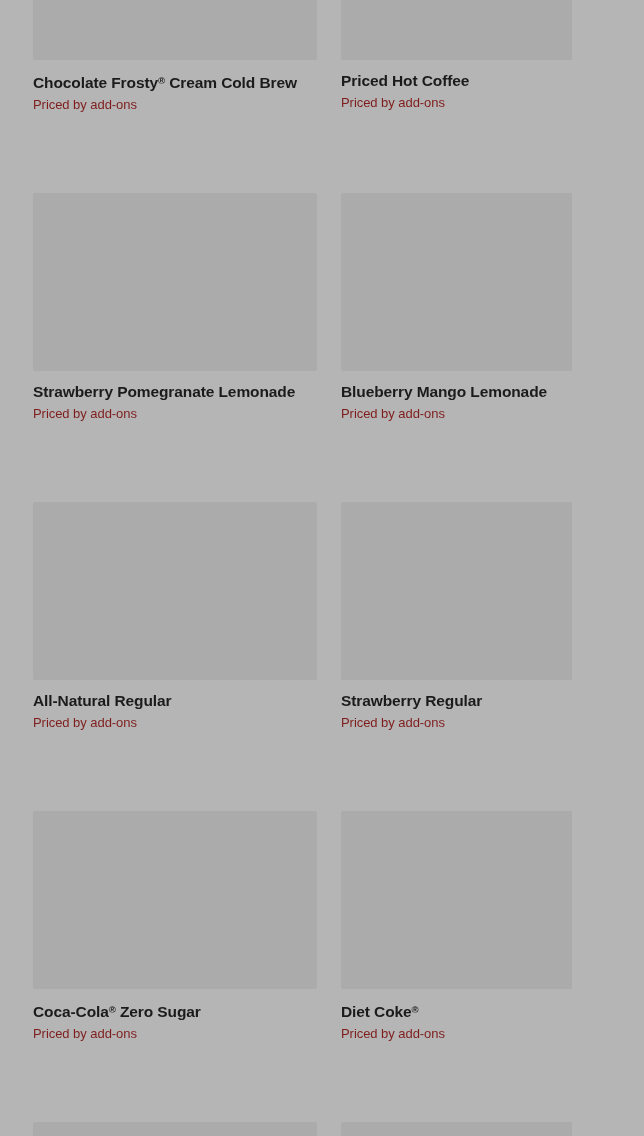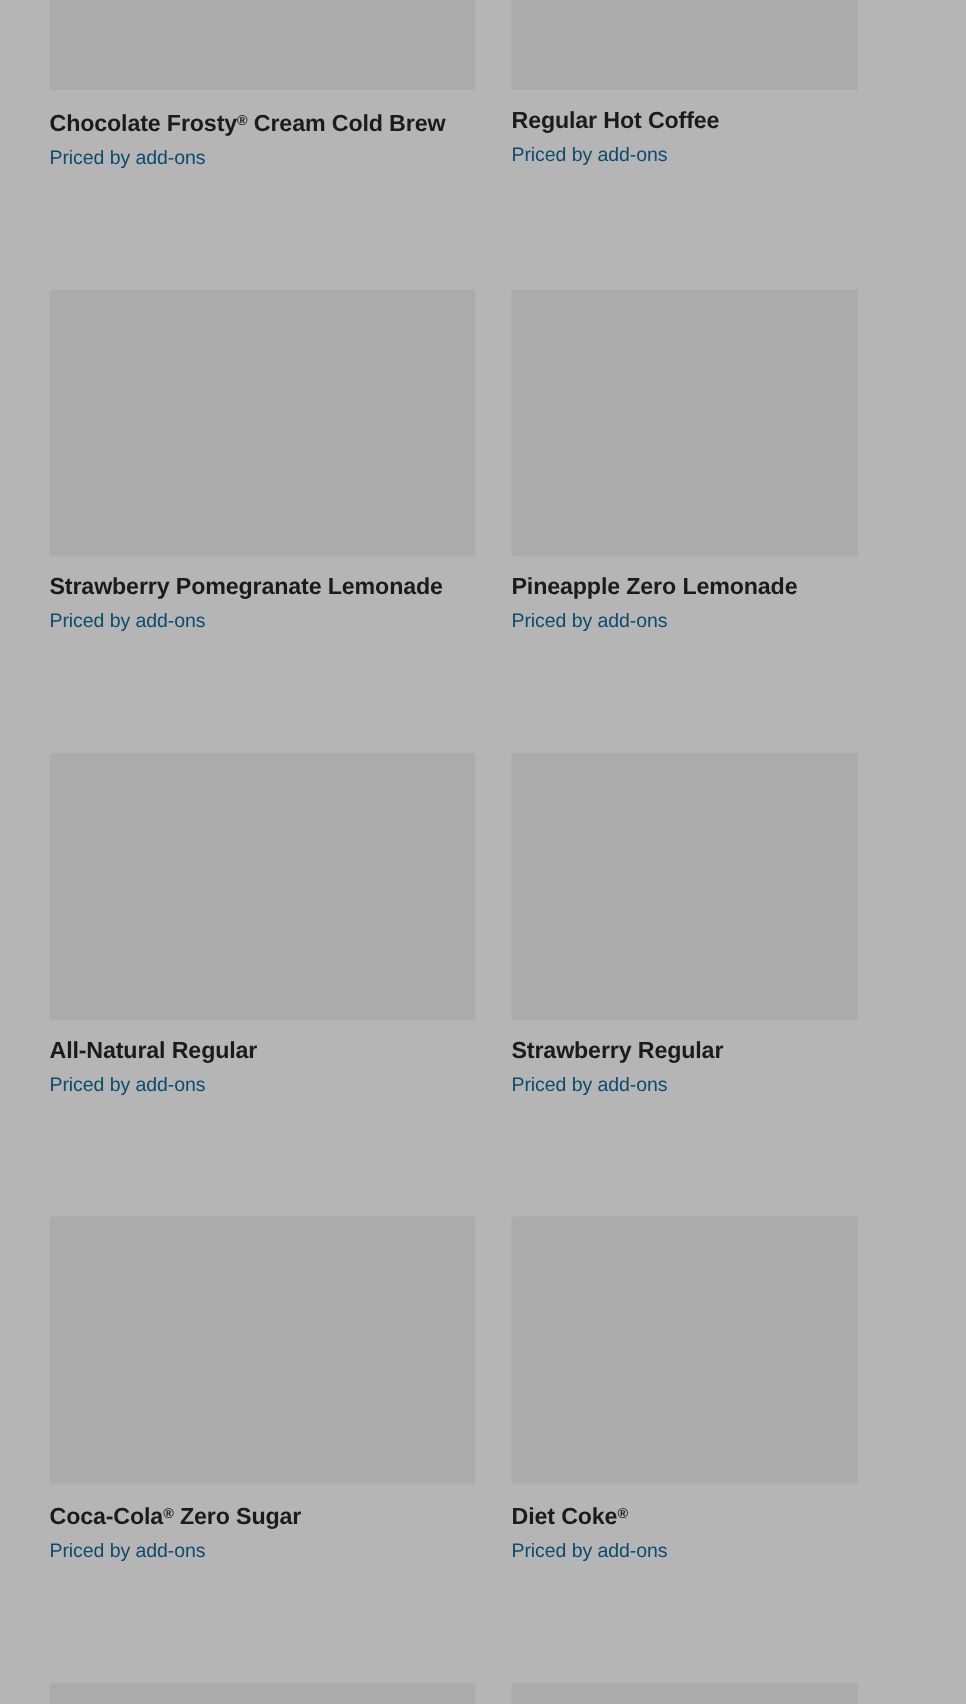--- a/index.html
+++ b/index.html
@@ -59,21 +59,21 @@
     color: #1b1b1b;
     letter-spacing: -0.1px;
     white-space: nowrap;
   }
 
   .card-subtitle {
     margin: 5px 0 0 0;
     font-size: 13px;
     font-weight: normal;
     line-height: 16px;
-    color: #0c4a6e;
+    color: #7f1d1d;
     letter-spacing: -0.05px;
     white-space: nowrap;
   }
 
   .reg {
     font-size: 0.62em;
     vertical-align: 0.42em;
     font-weight: bold;
   }
 </style>
@@ -82,31 +82,31 @@
 
 <div id="app">
   <div class="grid" id="grid">
       <div class="card">
         <div class="card-image"></div>
         <div class="card-title">Chocolate Frosty<span class="reg">®</span> Cream Cold Brew</div>
         <div class="card-subtitle">Priced by add-ons</div>
       </div>
       <div class="card">
         <div class="card-image"></div>
-        <div class="card-title">Regular Hot Coffee</div>
+        <div class="card-title">Priced Hot Coffee</div>
         <div class="card-subtitle">Priced by add-ons</div>
       </div>
       <div class="card">
         <div class="card-image"></div>
         <div class="card-title">Strawberry Pomegranate Lemonade</div>
         <div class="card-subtitle">Priced by add-ons</div>
       </div>
       <div class="card">
         <div class="card-image"></div>
-        <div class="card-title">Pineapple Zero Lemonade</div>
+        <div class="card-title">Blueberry Mango Lemonade</div>
         <div class="card-subtitle">Priced by add-ons</div>
       </div>
       <div class="card">
         <div class="card-image"></div>
         <div class="card-title">All-Natural Regular</div>
         <div class="card-subtitle">Priced by add-ons</div>
       </div>
       <div class="card">
         <div class="card-image"></div>
         <div class="card-title">Strawberry Regular</div>

